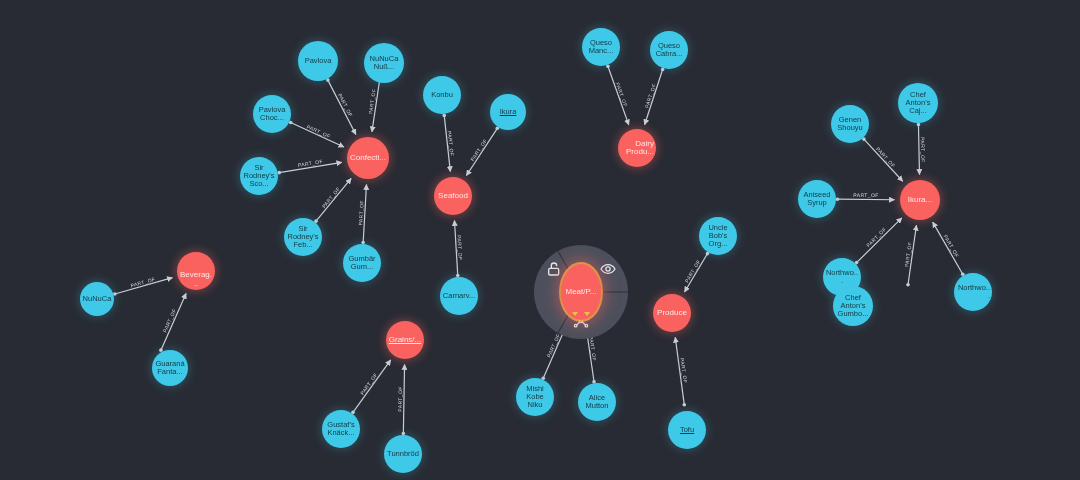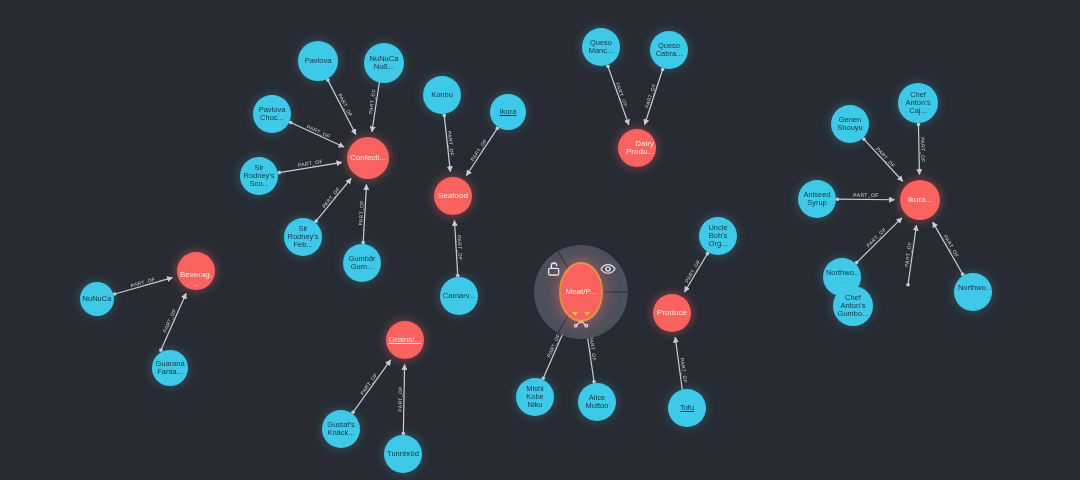--- a/index.html
+++ b/index.html
@@ -248,21 +248,21 @@
       </div>
       <div class="node prod" style="left: 597px; top: 402px; width: 38px; height: 38px; text-align: center;">
         <span class="node-label">Alice Mutton</span>
       </div>
       <div class="node cat" style="left: 672px; top: 313px; width: 38px; height: 38px;">
         <span class="node-label">Produce</span>
       </div>
       <div class="node prod" style="left: 718px; top: 236px; width: 38px; height: 38px;">
         <span class="node-label">Uncle Bob's Org...</span>
       </div>
-      <div class="node prod" style="left: 687px; top: 408px; width: 38px; height: 38px; text-decoration: underline;">
+      <div class="node prod" style="left: 687px; top: 430px; width: 38px; height: 38px; text-decoration: underline;">
         <span class="node-label">Tofu</span>
       </div>
       <div class="node cat" style="left: 920px; top: 200px; width: 40px; height: 40px;">
         <span class="node-label">Ikura...</span>
       </div>
       <div class="node prod" style="left: 850px; top: 124px; width: 38px; height: 38px;">
         <span class="node-label">Genen Shouyu</span>
       </div>
       <div class="node prod" style="left: 918px; top: 103px; width: 40px; height: 40px;">
         <span class="node-label">Chef Anton's Caj...</span>

